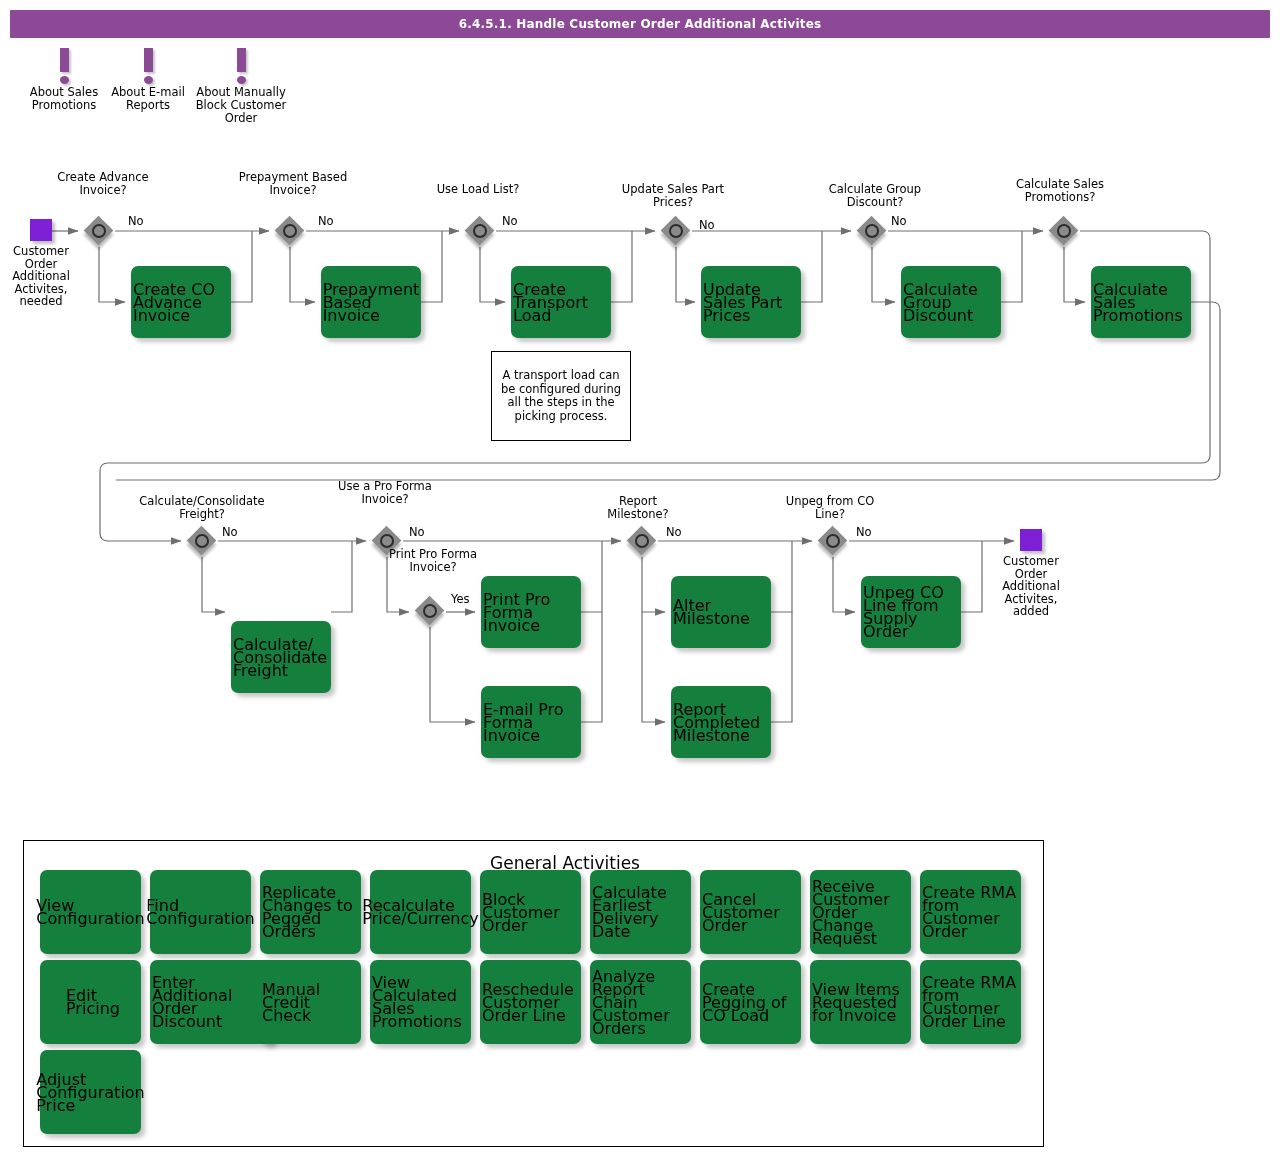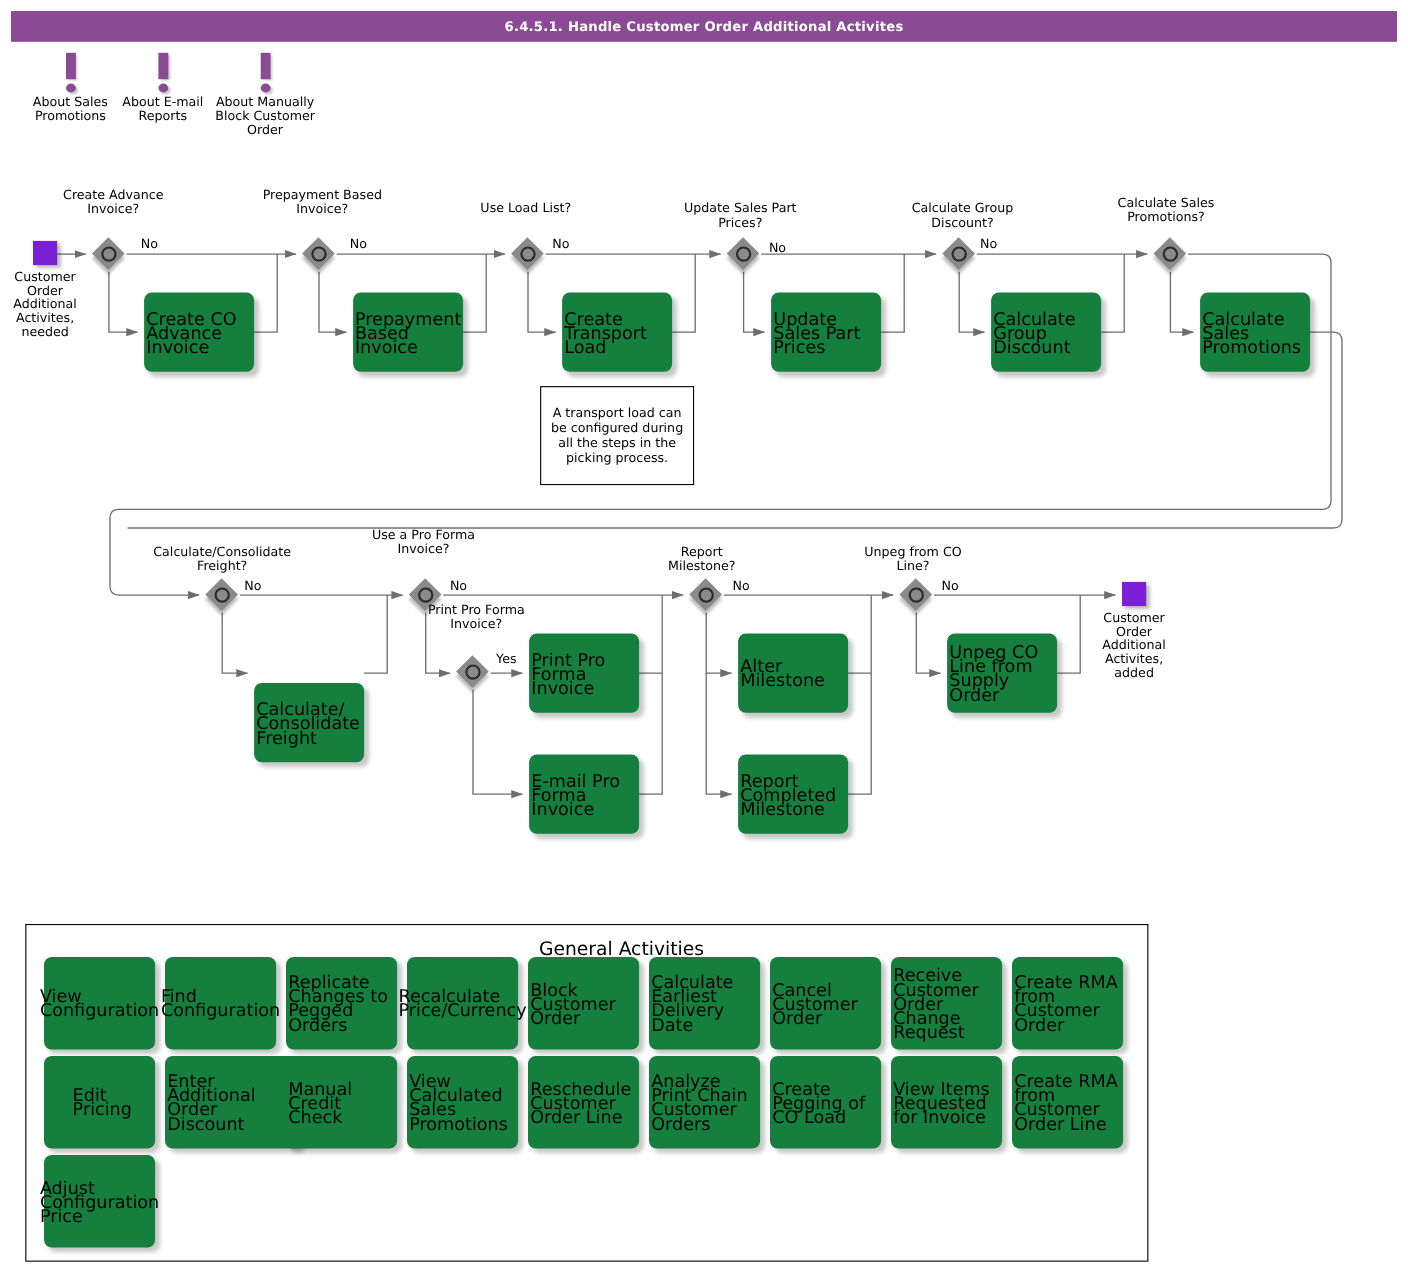--- a/index.html
+++ b/index.html
@@ -259,20 +259,20 @@
       <div class="task" style="left: 480px; top: 870px; width: 101px; height: 84px;">Block Customer Order</div>
       <div class="task" style="left: 590px; top: 870px; width: 101px; height: 84px;">Calculate Earliest Delivery Date</div>
       <div class="task" style="left: 700px; top: 870px; width: 101px; height: 84px;">Cancel Customer Order</div>
       <div class="task" style="left: 810px; top: 870px; width: 101px; height: 84px;">Receive Customer Order Change Request</div>
       <div class="task" style="left: 920px; top: 870px; width: 101px; height: 84px;">Create RMA from Customer Order</div>
       <div class="task" style="left: 40px; top: 960px; width: 101px; height: 84px; padding-left: 26px;">Edit Pricing</div>
       <div class="task" style="left: 150px; top: 960px; width: 124px; height: 84px;">Enter Additional Order Discount</div>
       <div class="task" style="left: 260px; top: 960px; width: 101px; height: 84px;">Manual Credit Check</div>
       <div class="task" style="left: 370px; top: 960px; width: 101px; height: 84px;">View Calculated Sales Promotions</div>
       <div class="task" style="left: 480px; top: 960px; width: 101px; height: 84px;">Reschedule Customer Order Line</div>
-      <div class="task" style="left: 590px; top: 960px; width: 101px; height: 84px;">Analyze Print Chain Customer Orders</div>
+      <div class="task" style="left: 590px; top: 960px; width: 101px; height: 84px;">Analyze Report Chain Customer Orders</div>
       <div class="task" style="left: 700px; top: 960px; width: 101px; height: 84px;">Create Pegging of CO Load</div>
       <div class="task" style="left: 810px; top: 960px; width: 101px; height: 84px;">View Items Requested for Invoice</div>
       <div class="task" style="left: 920px; top: 960px; width: 101px; height: 84px;">Create RMA from Customer Order Line</div>
       <div class="task" style="left: 40px; top: 1050px; width: 101px; height: 84px;">Adjust Configuration Price</div>
     </div>
 
 </div>
 
 </body></html>

